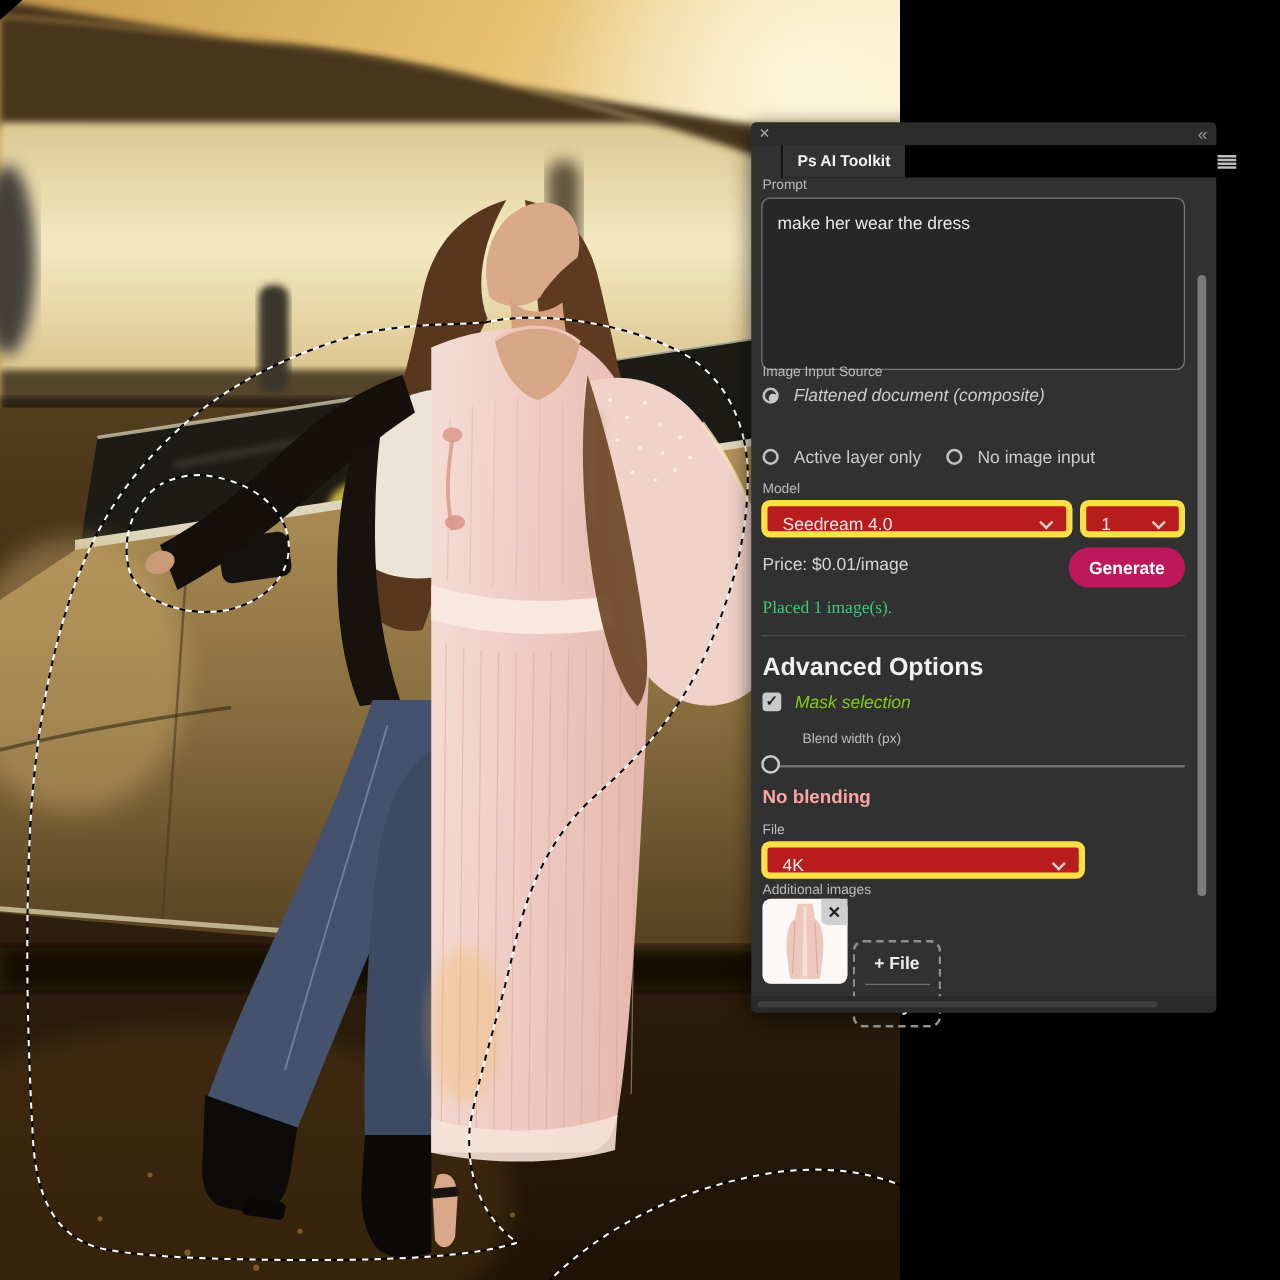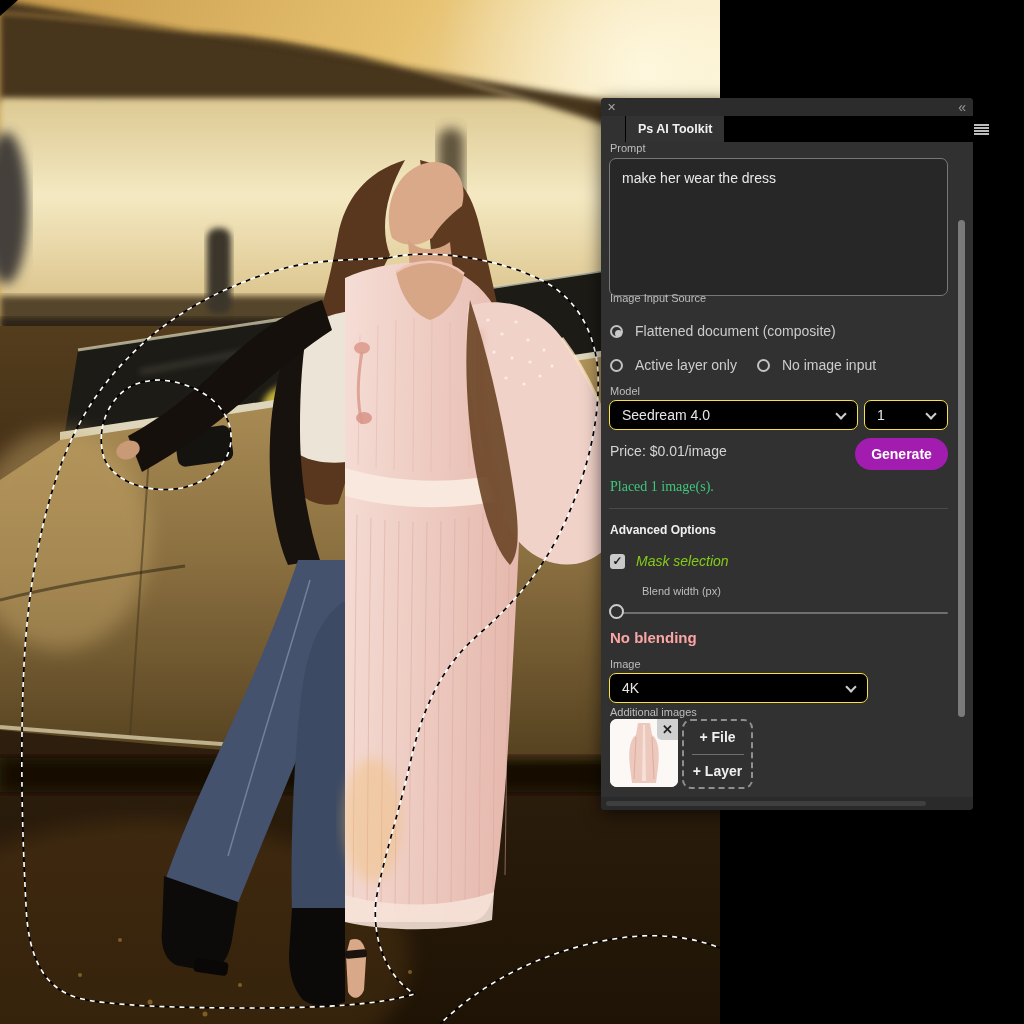--- a/index.html
+++ b/index.html
@@ -30,31 +30,31 @@
               border:1px solid #787878;border-radius:7px;color:#e9e9e9;font-size:14px;
               padding:10px 12px;resize:none;outline:none;line-height:1.3;}
 
   .radio-row{position:absolute;display:flex;align-items:center;gap:12px;}
   .radio{width:13px;height:13px;border:2px solid #c2c2c2;border-radius:50%;background:#313131;
          position:relative;flex:0 0 auto;cursor:pointer;}
   .radio.sel::after{content:"";position:absolute;left:3px;top:3px;width:7px;height:7px;
                     border-radius:50%;background:#c9c9c9;}
   .radio-lbl{font-size:14px;color:#cccccc;cursor:pointer;}
 
-  .dd{position:absolute;height:30px;background:#000000;border:1px solid #fde047;border-radius:7px;
+  .dd{position:absolute;height:30px;background:#b91c1c;border:5px solid #fde047;border-radius:7px;
       color:#e6e6e6;font-size:14px;line-height:28px;padding:0 12px;cursor:pointer;}
   .dd .chev{position:absolute;right:12px;top:9px;width:8px;height:8px;border-right:2px solid #cfcfcf;
             border-bottom:2px solid #cfcfcf;transform:rotate(45deg);}
 
   .price{position:absolute;font-size:14px;color:#d4d4d4;}
-  .gen-btn{position:absolute;width:93px;height:32px;border:none;border-radius:16px;background:#a21caf;
+  .gen-btn{position:absolute;width:93px;height:32px;border:none;border-radius:16px;background:#be185d;
            color:#fff;font-size:14px;font-weight:bold;cursor:pointer;}
   .status{position:absolute;font-size:14px;color:#3fc77c;}
   .divider{position:absolute;left:8px;width:339px;height:1px;background:#4a4a4a;}
-  .h-adv{position:absolute;font-size:12px;font-weight:bold;color:#f0f0f0;}
+  .h-adv{position:absolute;font-size:20px;font-weight:bold;color:#f0f0f0;}
 
   .chk-row{position:absolute;display:flex;align-items:center;gap:11px;}
   .chk{width:15px;height:15px;background:#c9c9c9;border-radius:3px;color:#1c1c1c;font-size:12px;
        font-weight:bold;text-align:center;line-height:15px;cursor:pointer;}
   .chk-lbl{font-size:14px;color:#84cc16;font-style:italic;}
 
   .slider{position:absolute;left:8px;width:339px;height:18px;}
   .slider .track{position:absolute;left:2px;right:0;top:8px;height:2px;background:#6f6f6f;border-radius:1px;}
   .slider .handle{position:absolute;left:0;top:0;width:15px;height:15px;border:2px solid #cdcdcd;
                   border-radius:50%;background:#313131;cursor:pointer;}
@@ -265,21 +265,21 @@
           <i></i>
         </div>
     </div>
 
     <div class="content">
       <div class="lbl" style="left:9px;top:0px;">Prompt</div>
       <textarea class="prompt-box" style="">make her wear the dress</textarea>
 
       <div class="lbl" style="left:9px;top:150px;">Image Input Source</div>
 
-      <div class="radio-row" style="left:9px;top:181px;">
+      <div class="radio-row" style="left:9px;top:166px;font-style:italic;">
         <span class="radio sel"></span>
         <span class="radio-lbl">Flattened document (composite)</span>
       </div>
       <div class="radio-row" style="left:9px;top:215px;">
         <span class="radio"></span>
         <span class="radio-lbl">Active layer only</span>
         <span class="radio" style="margin-left:8px;"></span>
         <span class="radio-lbl">No image input</span>
       </div>
 
@@ -305,37 +305,37 @@
         <span class="chk-lbl">Mask selection</span>
       </div>
 
       <div class="lbl" style="left:9px;top:443px;margin-left:32px;">Blend width (px)</div>
       <div class="slider" style="top:462px;">
         <div class="track"></div>
         <div class="handle"></div>
       </div>
       <div class="no-blend" style="left:9px;top:487px;">No blending</div>
 
-      <div class="lbl" style="left:9px;top:516px;">Image</div>
+      <div class="lbl" style="left:9px;top:516px;">File</div>
       <div class="dd" style="left:8px;top:531px;width:259px;">
         <span>4K</span>
         <span class="chev"></span>
       </div>
 
       <div class="lbl" style="left:9px;top:564px;">Additional images</div>
       <div class="thumb" style="left:9px;top:577px;">
         <svg width="68" height="68" viewBox="0 0 68 68">
           <rect width="68" height="68" fill="#fbf8f6"></rect>
           <path d="M28,4 L40,4 L42,16 C48,20 50,32 48,48 L46,64 L22,64 L20,48 C18,32 20,20 26,16 Z" fill="#ecc8bd"></path>
           <path d="M33,6 L35,6 L36,62 L32,62 Z" fill="#f6e0d8"></path>
           <path d="M26,18 L24,60 M42,18 L44,60" stroke="#dcae9f" stroke-width="1" fill="none"></path>
         </svg>
       </div>
       <div class="thumb-close" style="left:56px;top:577px;">✕</div>
-      <div class="add-box" style="left:81px;top:577px;">
+      <div class="add-box" style="left:81px;top:610px;">
         <span class="add-btn">+ File</span>
         <span class="add-sep"></span>
         <span class="add-btn">+ Layer</span>
       </div>
     </div>
 
     <div class="vscroll"></div>
     <div class="botbar">
       <div class="hscroll"></div>
     </div>

